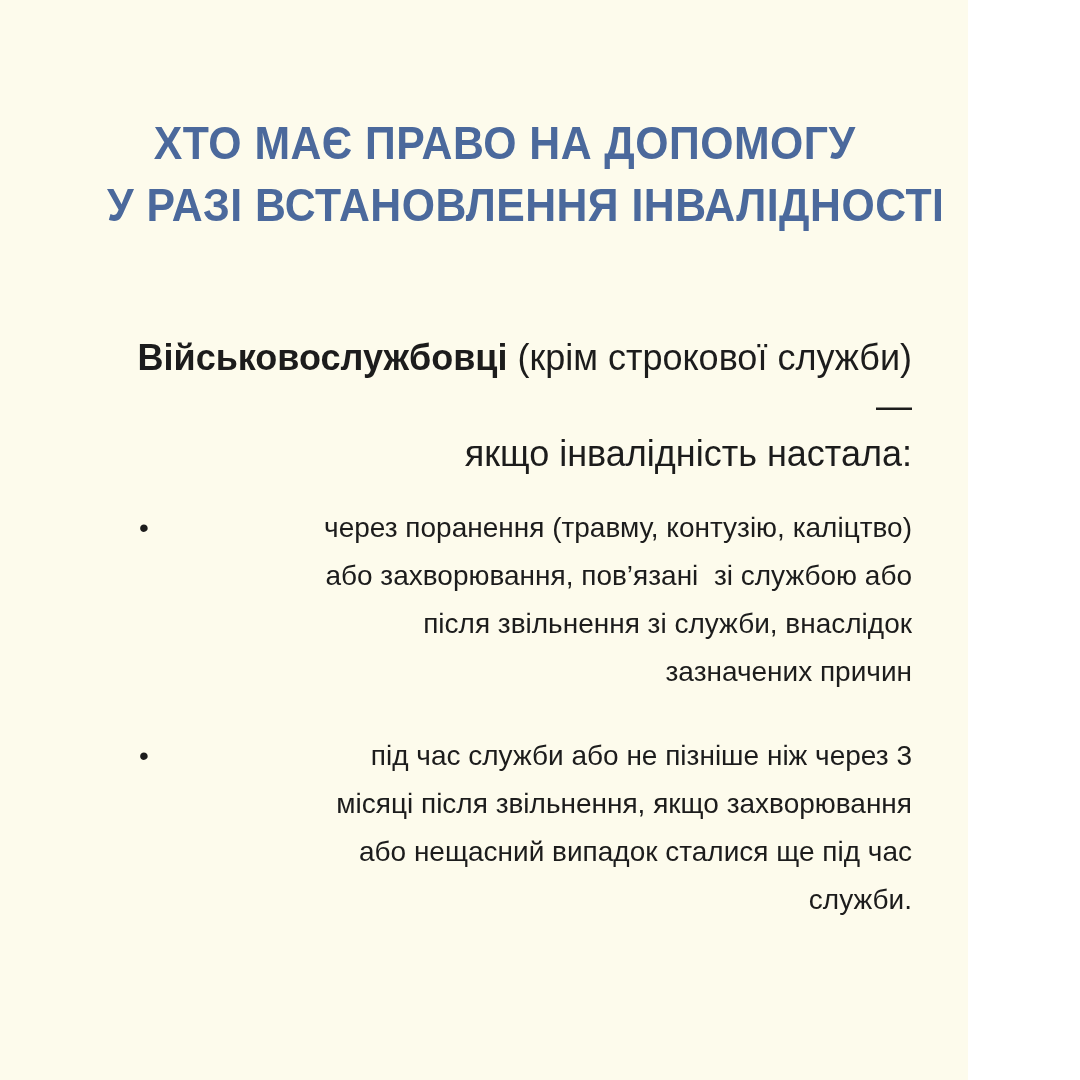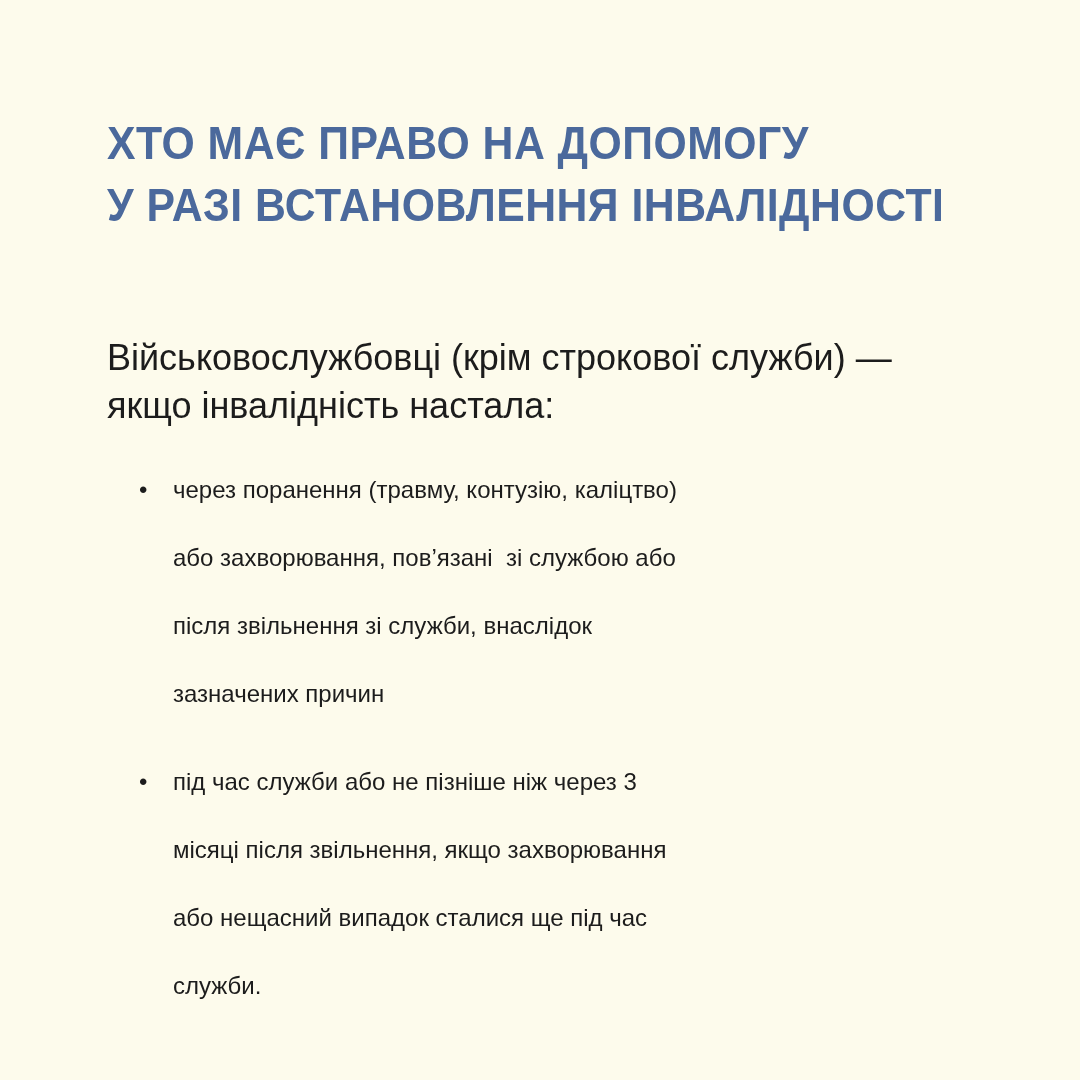--- a/index.html
+++ b/index.html
@@ -1,25 +1,26 @@
 <!DOCTYPE html>
 <html><head>
 <meta charset="utf-8">
 <style>
   html, body { margin: 0; padding: 0; }
   .canvas {
     position: relative;
-    width: 1080px;
+    width: 968px;
     height: 1080px;
     overflow: hidden;
     box-sizing: border-box;
     padding: 112px 56px 0 107px;
     background: var(--bg, #FDFBEC);
     font-family: "Liberation Sans", "DejaVu Sans", sans-serif;
     color: var(--fg, #1C1C1C);
+    text-align: right;
   }
   .card-title {
     margin: 0;
     font-size: 46px;
     line-height: 62px;
     font-weight: bold;
     letter-spacing: 0.5px;
     color: var(--accent, #4B699C);
     white-space: pre;
     transform: scaleX(0.93);
@@ -30,34 +31,34 @@
     font-size: 36px;
     line-height: 48px;
     white-space: pre-line;
   }
   .section-heading {
     margin: 50px 0 0 0;
     font-size: 36px;
     line-height: 48px;
     white-space: pre-line;
   }
-  .section-heading .lead { font-weight: normal; margin-top: 16px; }
+  .section-heading .lead { font-weight: bold; margin-top: 16px; }
   .conditions-list {
     list-style: none;
     margin: 26px 0 0 0;
     padding: 0;
   }
   .conditions-list li {
     position: relative;
     padding-left: 66px;
-    font-size: 24px;
-    line-height: 68px;
+    font-size: 28px;
+    line-height: 48px;
     white-space: pre-line;
   }
-  .conditions-list li + li { margin-top: 20px; }
+  .conditions-list li + li { margin-top: 36px; }
   .conditions-list li::before {
     content: "\2022";
     position: absolute;
     left: 32px;
     top: 0;
   }
 </style>
 </head>
 <body>
 

